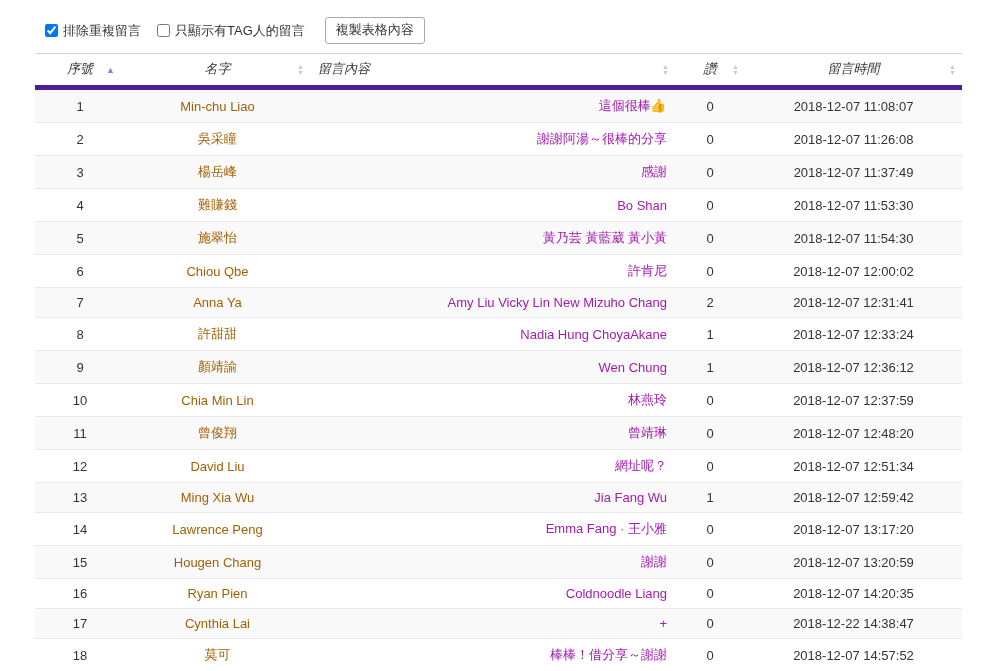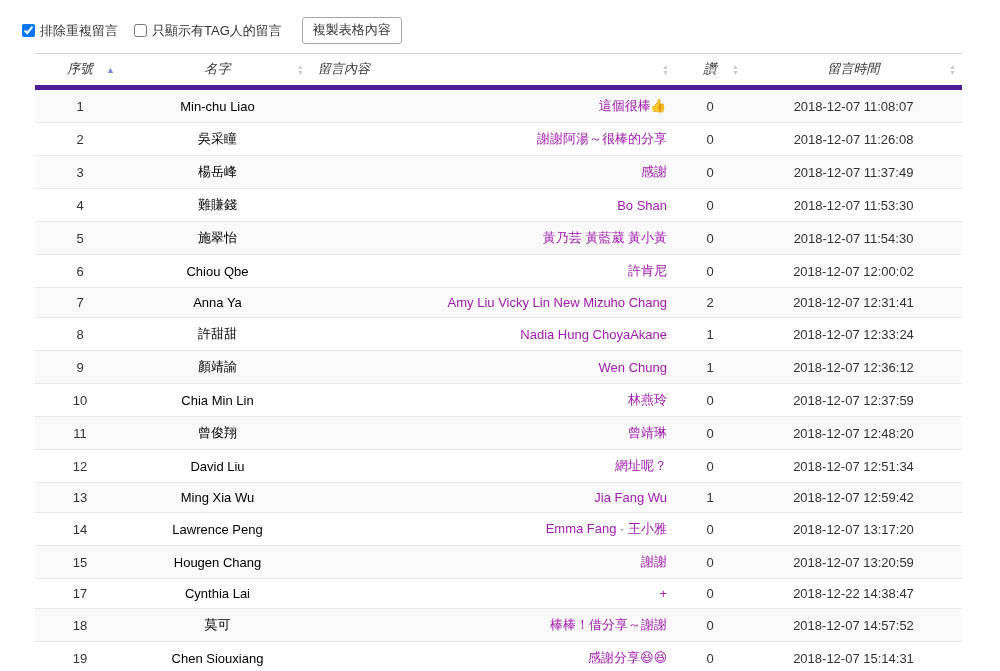--- a/index.html
+++ b/index.html
@@ -6,21 +6,21 @@
   html, body {
     width: 1000px; height: 671px;
     background: #ffffff;
     font-family: "Liberation Sans", "DejaVu Sans", sans-serif;
     overflow: hidden;
     color: #333;
   }
   .controls {
     display: flex;
     align-items: center;
-    padding: 17px 0 0 22px;
+    padding: 17px 0 0 45px;
     font-size: 13px;
     color: #333;
   }
   .chk-group {
     display: flex;
     align-items: center;
     margin-right: 16px;
     cursor: pointer;
   }
   .chk-group input {
@@ -80,21 +80,21 @@
   tbody td {
     padding: 7px 8px;
     border-bottom: 1px solid #e9e9e9;
     text-align: center;
     white-space: nowrap;
     overflow: hidden;
   }
   tbody tr:nth-child(odd) { background: #f9f9f9; }
   tbody tr:first-child td { border-top: 1px solid #e9e9e9; }
   td.td-no { color: #333; }
-  td.td-name { color: #000000; cursor: pointer; }
+  td.td-name { color: #a16207; cursor: pointer; }
   td.td-comment { color: #a21caf; text-align: right; }
   td.td-likes { color: #333; }
   td.td-time { color: #333; text-align: center; }
 </style>
 </head>
 <body>
 
 <div class="controls">
   <label class="chk-group">
     <input type="checkbox" checked="" style="">
@@ -252,20 +252,27 @@
           <td class="td-time">2018-12-07 13:17:20</td>
         </tr>
         <tr>
           <td class="td-no">15</td>
           <td class="td-name">Hougen Chang</td>
           <td class="td-comment">謝謝</td>
           <td class="td-likes">0</td>
           <td class="td-time">2018-12-07 13:20:59</td>
         </tr>
         <tr>
+          <td class="td-no">16</td>
+          <td class="td-name">Ryan Pien</td>
+          <td class="td-comment">Coldnoodle Liang</td>
+          <td class="td-likes">0</td>
+          <td class="td-time">2018-12-07 14:20:35</td>
+        </tr>
+        <tr>
           <td class="td-no">17</td>
           <td class="td-name">Cynthia Lai</td>
           <td class="td-comment">+</td>
           <td class="td-likes">0</td>
           <td class="td-time">2018-12-22 14:38:47</td>
         </tr>
         <tr>
           <td class="td-no">18</td>
           <td class="td-name">莫可</td>
           <td class="td-comment">棒棒！借分享～謝謝</td>

